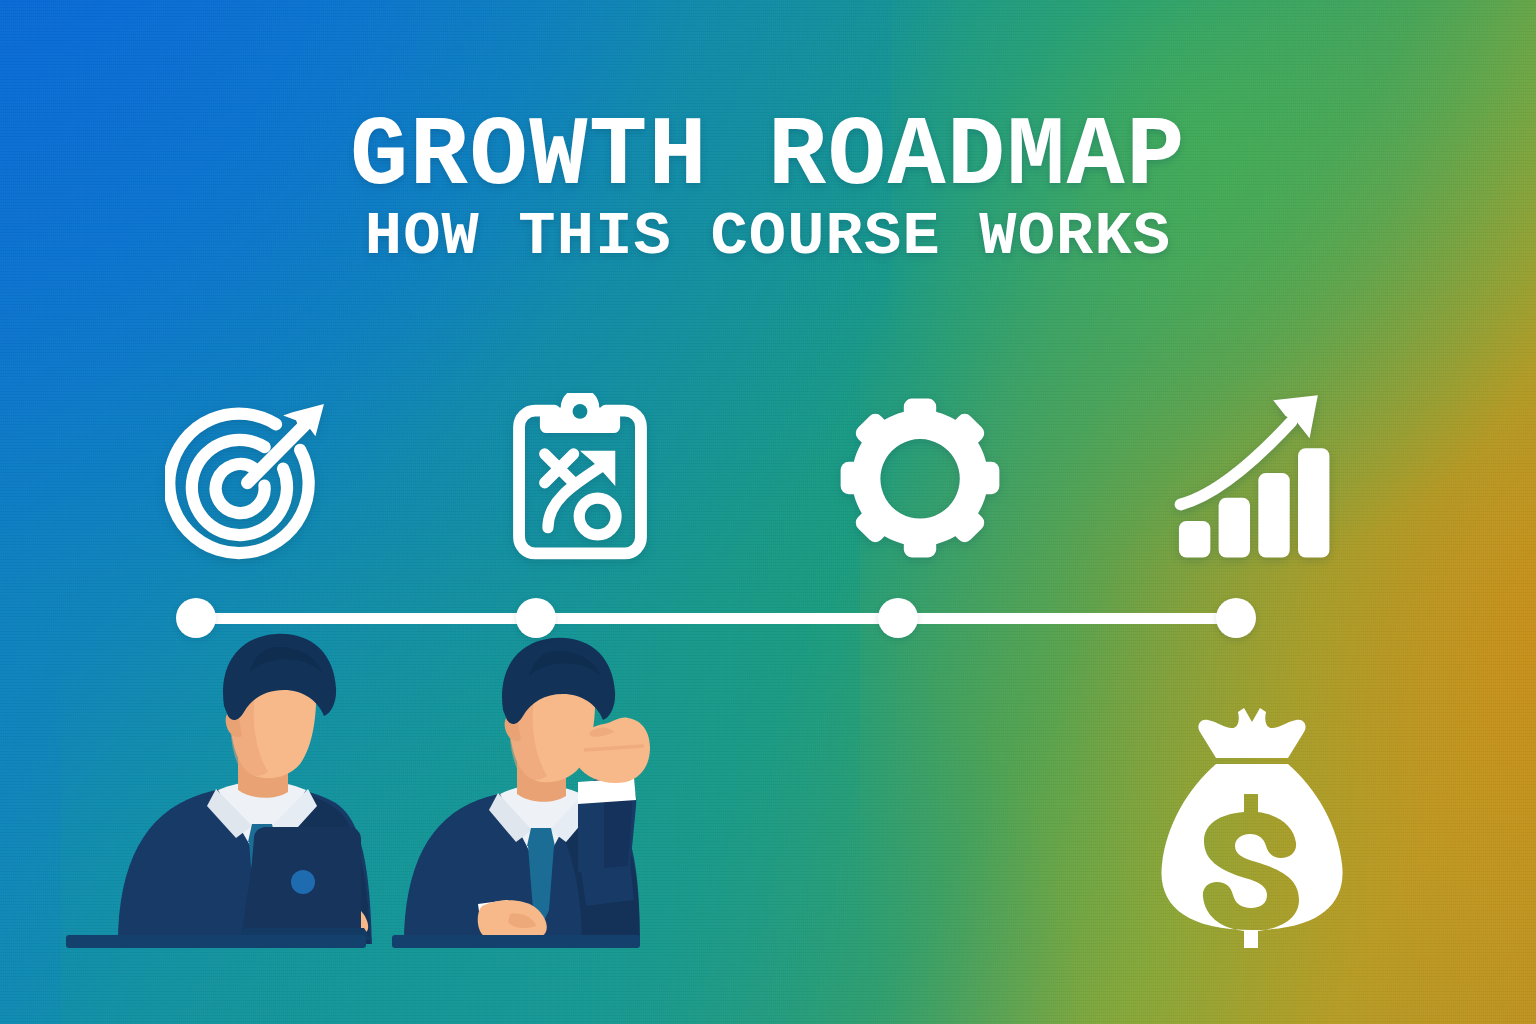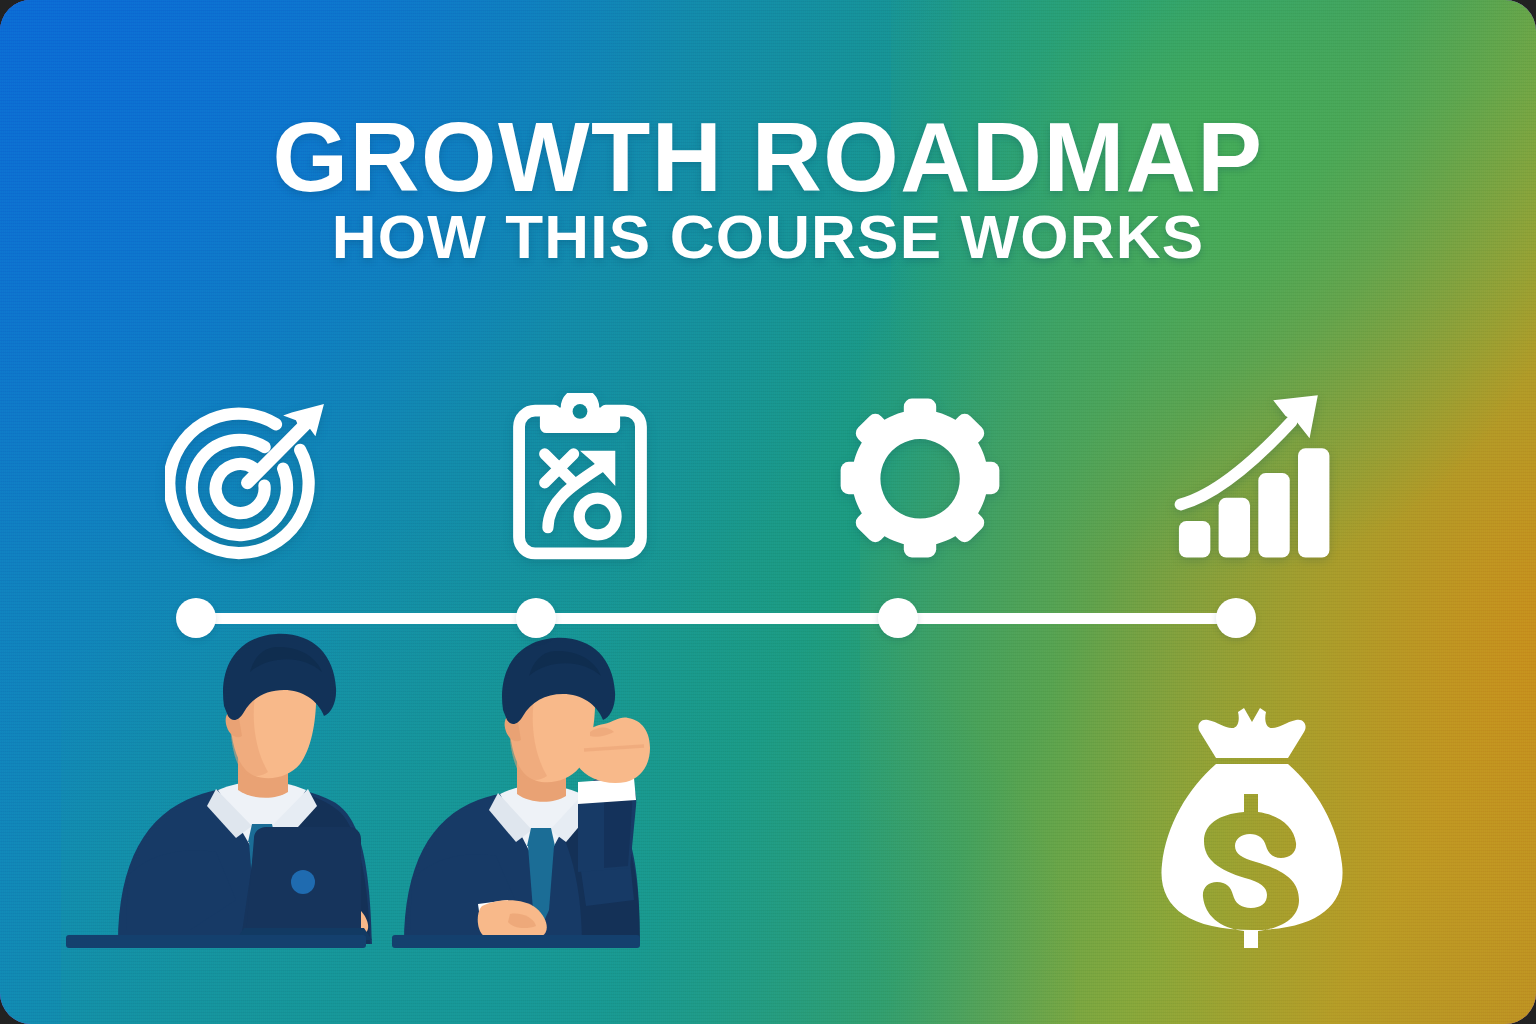--- a/index.html
+++ b/index.html
@@ -5,23 +5,22 @@
   html, body {
     margin: 0;
     padding: 0;
     background: #222;
   }
   #canvas {
     position: relative;
     width: 1536px;
     height: 1024px;
     overflow: hidden;
-    font-family: Liberation Sans, sans-serif;
+    font-family: Liberation Mono, monospace;
     background: #8b5cf6;
-    border-radius: 31px;
   }
 
   
   .bg-base {
     position: absolute;
     inset: 0;
     background:
       linear-gradient(118deg,
         #0f6fd0 0%,
         #0f7fc4 14%,

